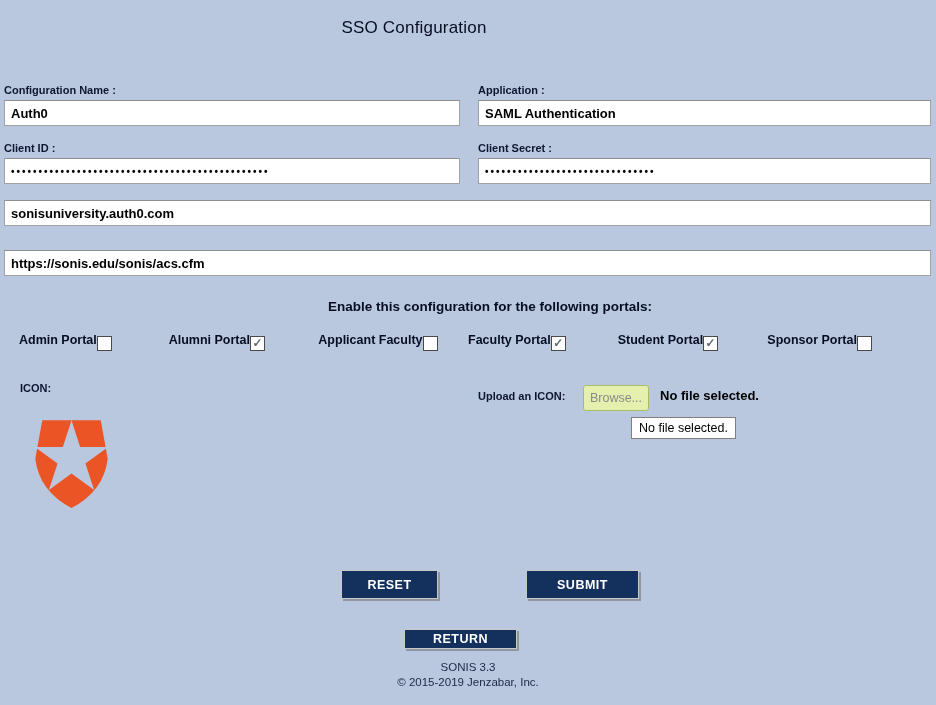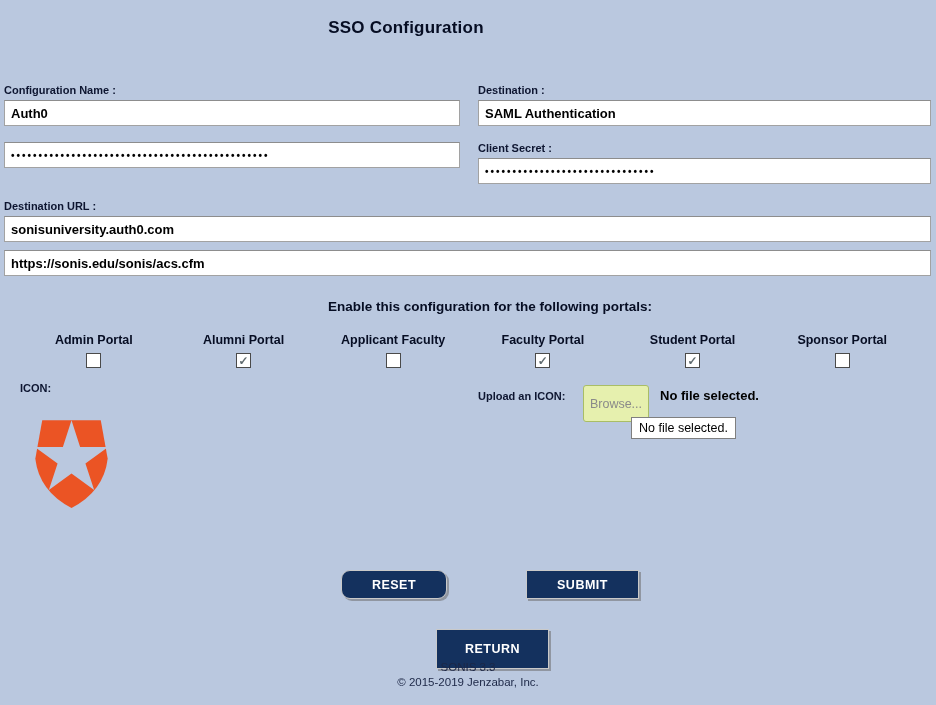--- a/index.html
+++ b/index.html
@@ -7,23 +7,23 @@
   body {
     background: #bac8df;
     font-family: "Liberation Sans", sans-serif;
     position: relative;
     overflow: hidden;
     color: #0d1530;
   }
   .abs { position: absolute; }
 
   .page-title {
-    top: 18px; left: 8px; width: 796px;
+    top: 18px; left: 16px; width: 796px;
     text-align: center;
-    font-size: 17px; font-weight: bold;
+    font-size: 17px; font-weight: normal;
     color: #060d23;
     letter-spacing: 0.2px;
   }
 
   .field-label {
     font-size: 11px; font-weight: bold;
     color: #0d1530;
     margin-bottom: 4px;
     white-space: nowrap;
   }
@@ -49,21 +49,21 @@
     font-size: 13.5px; font-weight: bold;
     color: #060d23;
     padding-left: 44px;
   }
   .portals-row {
     top: 333px; left: 19px; width: 898px;
     display: flex;
   }
   .portal-col {
     flex: 1 1 0;
-    display: flex; flex-direction: column;
+    display: flex; 
     align-items: center;
   }
   .portal-label {
     font-size: 12.5px; font-weight: bold;
     color: #060d23;
     margin-bottom: 6px;
     white-space: nowrap;
   }
   .cb {
     width: 15px; height: 15px;
@@ -81,21 +81,21 @@
   }
 
   .icon-label, .upload-label {
     font-size: 11px; font-weight: bold;
     color: #0d1530;
     white-space: nowrap;
   }
 
   .browse-btn {
     top: 385px; left: 583px;
-    width: 66px; height: 37px;
+    width: 66px; height: 26px;
     background: #e6f0ae;
     border: 1px solid #a9bd66;
     border-radius: 3px;
     font-family: "Liberation Sans", sans-serif;
     font-size: 12.5px;
     color: #8a8a8a;
     cursor: pointer;
   }
   .no-file-bold {
     top: 388px; left: 660px;
@@ -135,34 +135,34 @@
 </head>
 <body>
 
 <div class="abs page-title">SSO Configuration</div>
 
 <div class="abs" style="top:84px; left:4px; width:456px;">
   <div class="field-label">Configuration Name :</div>
   <input type="text" class="text-input" value="Auth0" style="">
 </div>
 <div class="abs" style="top:84px; left:478px; width:453px;">
-  <div class="field-label">Destination :</div>
+  <div class="field-label">Application :</div>
   <input type="text" class="text-input" value="SAML Authentication" style="">
 </div>
 
 <div class="abs" style="top:142px; left:4px; width:456px;">
+  <div class="field-label">Client ID :</div>
   <input type="text" class="text-input masked" value="•••••••••••••••••••••••••••••••••••••••••••••••" style="">
 </div>
 <div class="abs" style="top:142px; left:478px; width:453px;">
   <div class="field-label">Client Secret :</div>
   <input type="text" class="text-input masked" value="•••••••••••••••••••••••••••••••" style="">
 </div>
 
 <div class="abs" style="top:200px; left:4px; width:927px;">
-  <div class="field-label">Destination URL :</div>
   <input type="text" class="text-input" value="sonisuniversity.auth0.com" style="">
 </div>
 
 <div class="abs" style="top:250px; left:4px; width:927px;">
   <input type="text" class="text-input" value="https://sonis.edu/sonis/acs.cfm" style="">
 </div>
 
 <div class="abs portals-heading">Enable this configuration for the following portals:</div>
 <div class="abs portals-row">
   <div class="portal-col">
@@ -197,18 +197,18 @@
 <div class="abs no-file-bold">No file selected.</div>
 <div class="abs file-tooltip">No file selected.</div>
 
 <div class="abs" style="top:420px; left:33px; width:77px; height:90px;">
   <svg width="77" height="90" viewBox="0 0 100 116" xmlns="http://www.w3.org/2000/svg">
     <path d="M12,0 H88 L97,50 Q92,92 50,114 Q8,92 3,50 Z" fill="#EB5424"></path>
     <polygon points="50,0 61.2,34.6 97.6,34.5 68.1,55.9 79.4,90.5 50,69 20.6,90.5 31.9,55.9 2.4,34.5 38.8,34.6" fill="#bac8df"></polygon>
   </svg>
 </div>
 
-<button class="abs navy-btn" style="top:570px; left:341px; width:106px;border-radius:9px;">RESET</button>
+<button class="abs navy-btn" style="top:570px; left:341px; width:97px;">RESET</button>
 <button class="abs navy-btn" style="top:570px; left:484px; width:113px;margin-left:42px;">SUBMIT</button>
-<button class="abs navy-btn" style="top:629px; left:436px; width:113px; height:40px;">RETURN</button>
+<button class="abs navy-btn" style="top:629px; left:404px; width:113px; height:20px;">RETURN</button>
 
 <div class="abs footer-line" style="top:661px;">SONIS 3.3</div>
 <div class="abs footer-line" style="top:676px;">© 2015-2019 Jenzabar, Inc.</div>
 
 </body></html>

